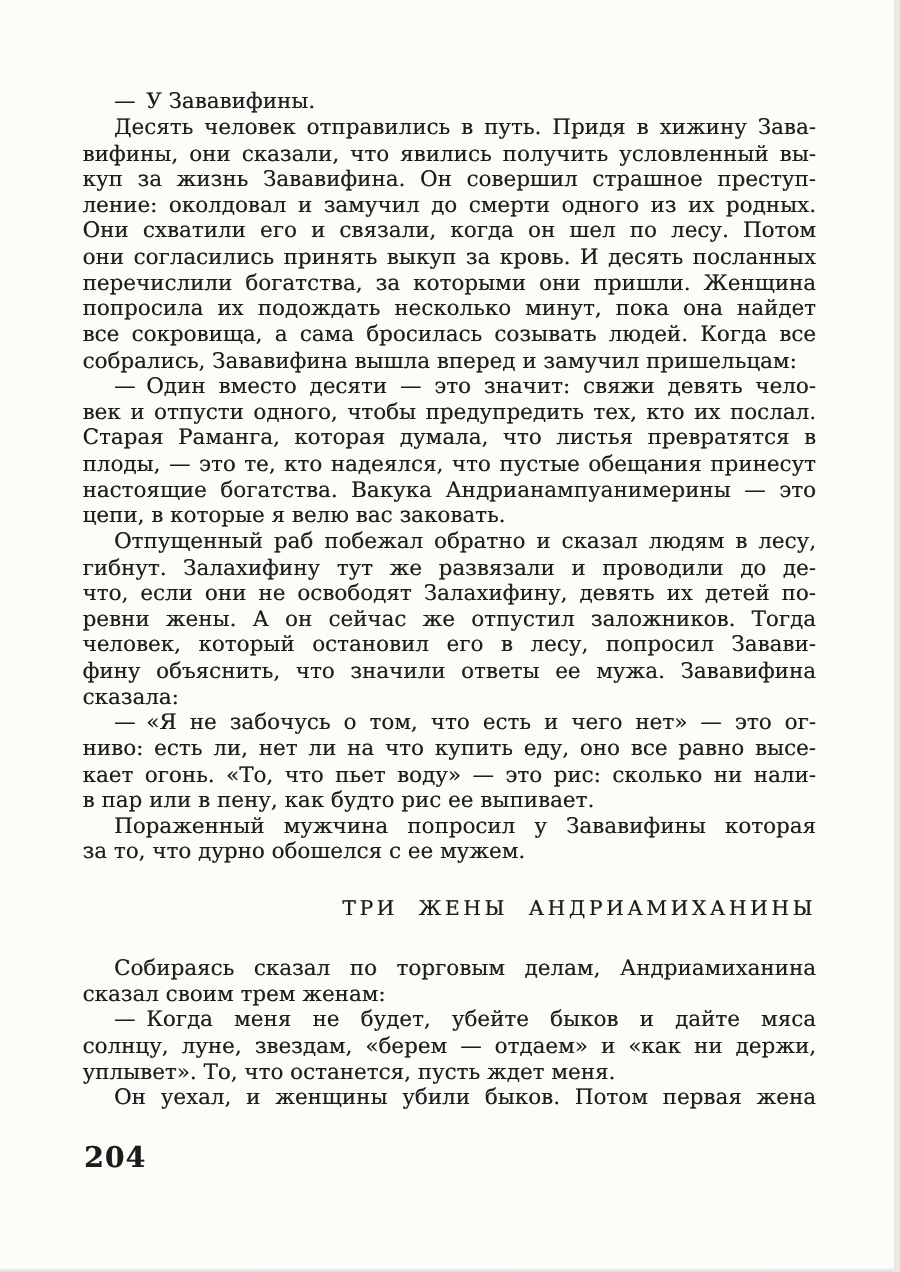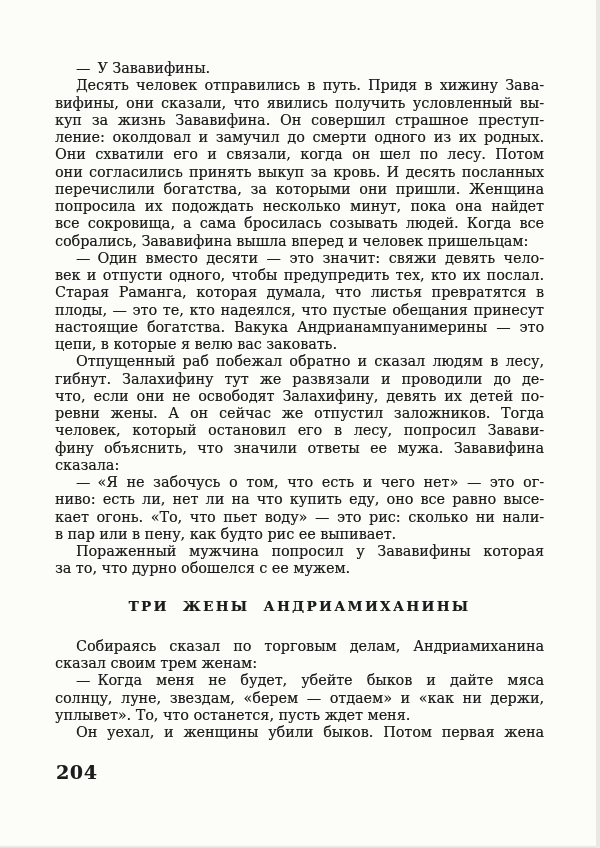--- a/index.html
+++ b/index.html
@@ -33,22 +33,22 @@
     font-size: 14.3px;
     text-align: justify;
     text-align-last: justify;
     overflow: hidden;
   }
   .line.endline { text-align: left; text-align-last: left; }
   .line.indent { padding-left: 21px; }
   .heading {
     margin: 20px 0 23px 0;
     height: 17.25px; line-height: 17.25px;
-    text-align: center;
-    font-weight: bold;
+    text-align: right;
+    font-weight: normal;
     font-size: 13.5px;
     letter-spacing: 2.4px;
     word-spacing: 7px;
     text-shadow: 0.3px 0.2px 0 rgba(25,25,25,0.6);
   }
   .pagenum {
     position: absolute;
     left: 56px; top: 761px;
     font-size: 19px;
     font-weight: bold;
@@ -68,21 +68,21 @@
       <div class="para">
         <div class="line indent">Десять человек отправились в путь. Придя в хижину Зава-</div>
         <div class="line">вифины, они сказали, что явились получить условленный вы-</div>
         <div class="line">куп за жизнь Зававифина. Он совершил страшное преступ-</div>
         <div class="line">ление: околдовал и замучил до смерти одного из их родных.</div>
         <div class="line">Они схватили его и связали, когда он шел по лесу. Потом</div>
         <div class="line">они согласились принять выкуп за кровь. И десять посланных</div>
         <div class="line">перечислили богатства, за которыми они пришли. Женщина</div>
         <div class="line">попросила их подождать несколько минут, пока она найдет</div>
         <div class="line">все сокровища, а сама бросилась созывать людей. Когда все</div>
-        <div class="line endline">собрались, Зававифина вышла вперед и человек пришельцам:</div>
+        <div class="line endline">собрались, Зававифина вышла вперед и замучил пришельцам:</div>
       </div>
       <div class="para">
         <div class="line indent">— Один вместо десяти — это значит: свяжи девять чело-</div>
         <div class="line">век и отпусти одного, чтобы предупредить тех, кто их послал.</div>
         <div class="line">Старая Раманга, которая думала, что листья превратятся в</div>
         <div class="line">плоды, — это те, кто надеялся, что пустые обещания принесут</div>
         <div class="line">настоящие богатства. Вакука Андрианампуанимерины — это</div>
         <div class="line endline">цепи, в которые я велю вас заковать.</div>
       </div>
       <div class="para">

